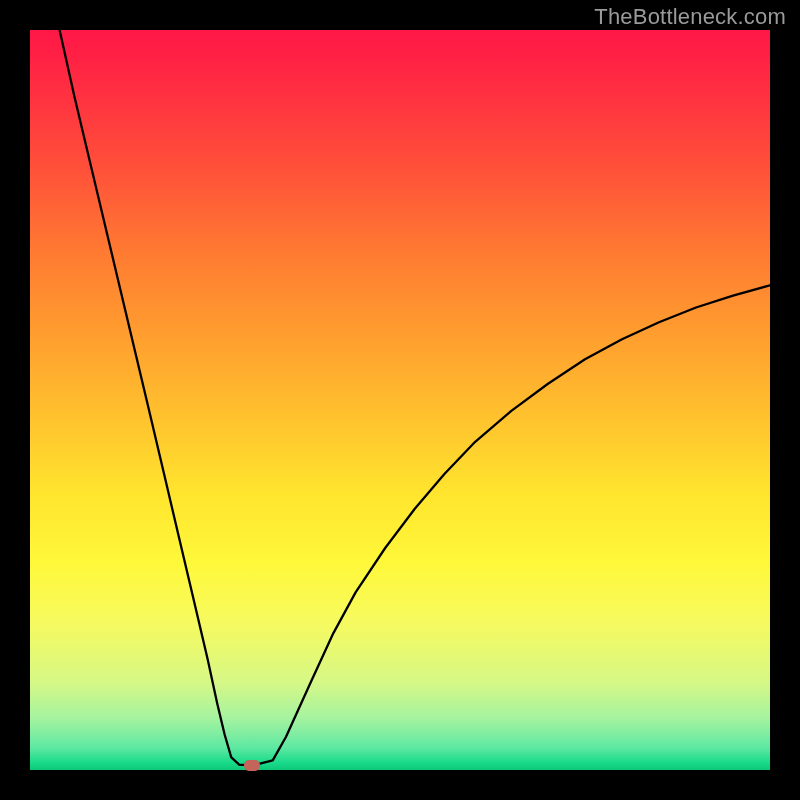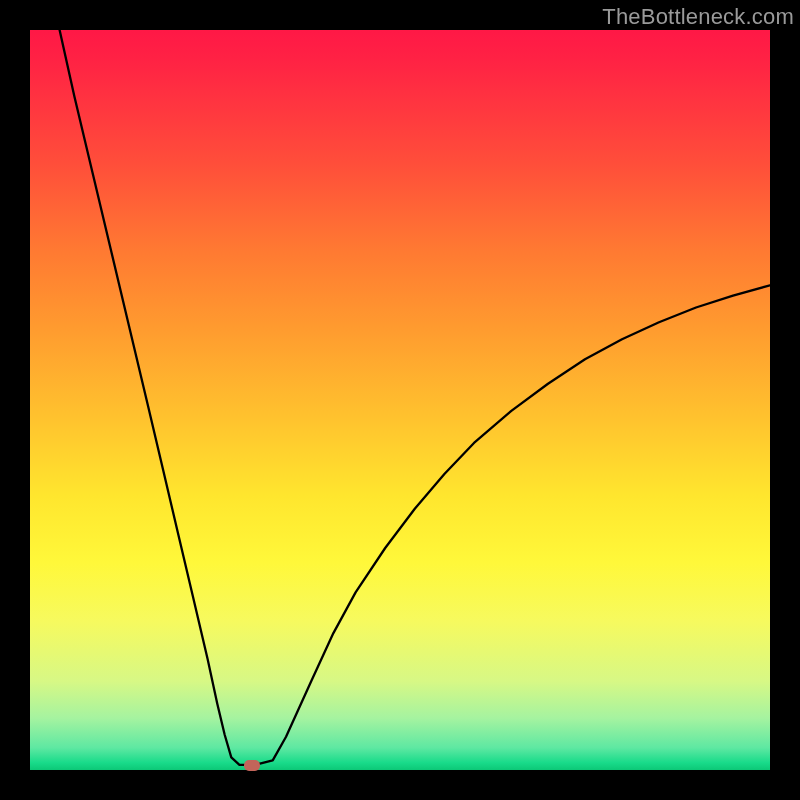--- a/index.html
+++ b/index.html
@@ -50,21 +50,21 @@
   .marker {
     position: absolute;
     width: 16px;
     height: 11px;
     border-radius: 5px;
     background: #c3655a;
   }
   .watermark {
     position: absolute;
     top: 4px;
-    right: 6px;
+    right: 14px;
     color: #9a9a9a;
     font-size: 22px;
     font-weight: 500;
     letter-spacing: 0.2px;
   }
 </style>
 </head>
 <body>
 
 <div class="outer">

